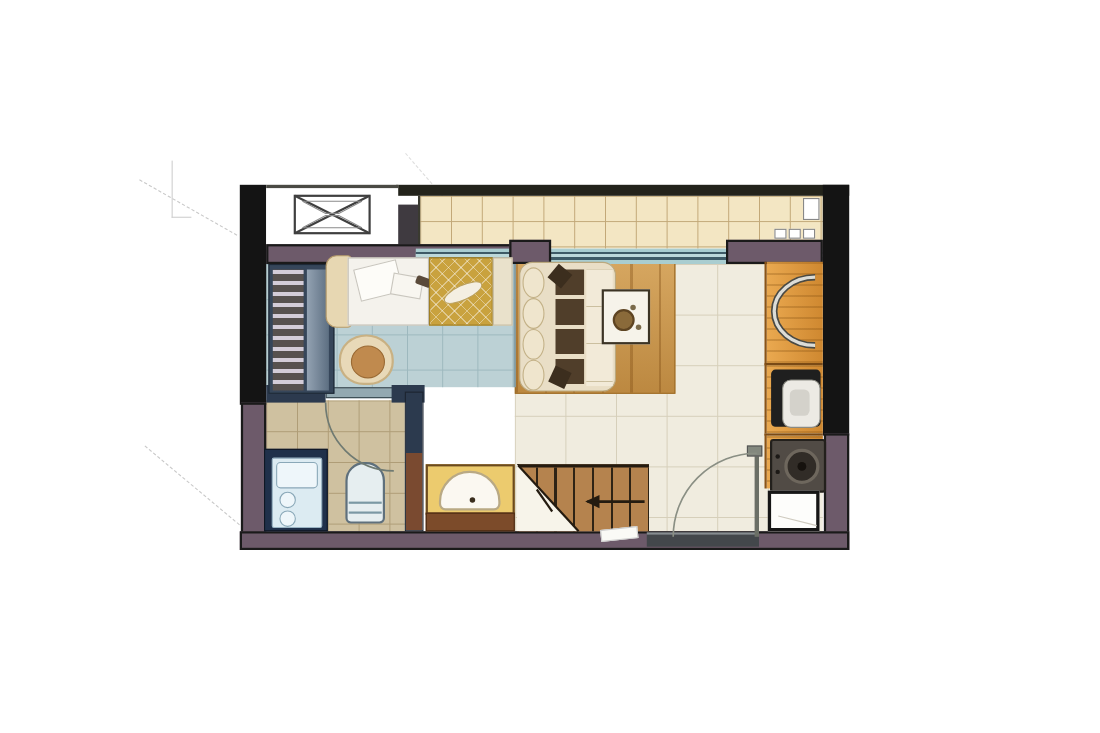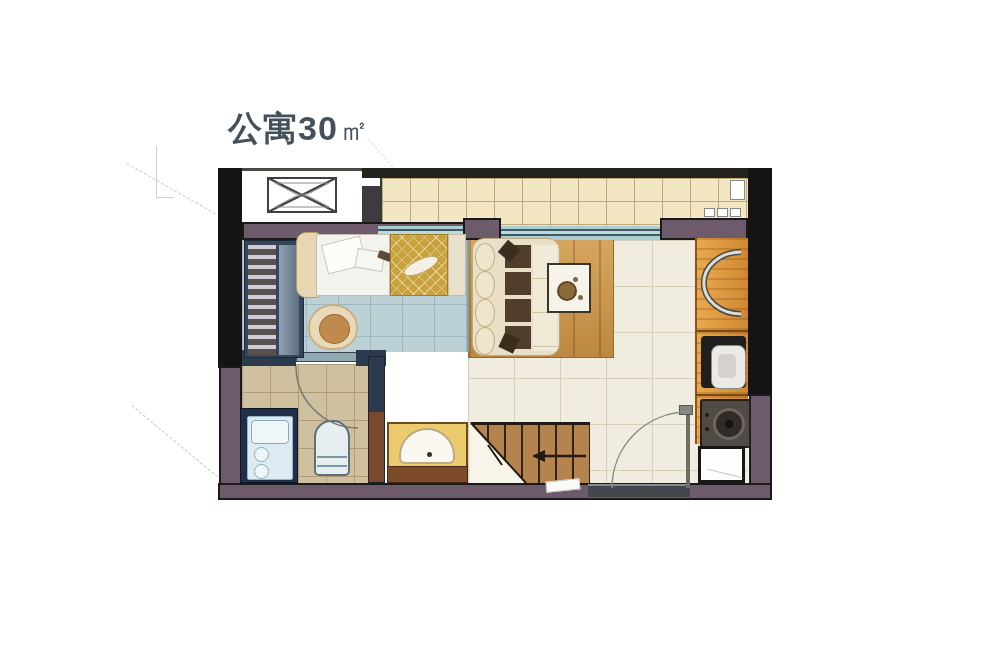--- a/index.html
+++ b/index.html
@@ -126,23 +126,20 @@
 <body>
 
 <div class="canvas">
 
   <div class="lline" style="left:156px;top:146px;height:52px;"></div>
   <div class="lfoot" style="left:156px;top:197px;width:18px;"></div>
   <div class="diag" style="left:127px;top:163px;width:102px;transform:rotate(29.6deg);"></div>
   <div class="diag" style="left:132px;top:405px;width:117px;transform:rotate(39.8deg);"></div>
   <div class="diag" style="left:369px;top:139px;width:61px;transform:rotate(49deg);border-top-color:#dedede;"></div>
 
-  <div class="title">
-    <span>公寓30</span><span class="unit">㎡</span>
-  </div>
 
   <div id="plan">
 
     <div class="floor-bedroom"></div>
     <div class="floor-living"></div>
     <div class="floor-bath"></div>
     <div class="floor-balcony"></div>
 
     <div class="rug"></div>
 

